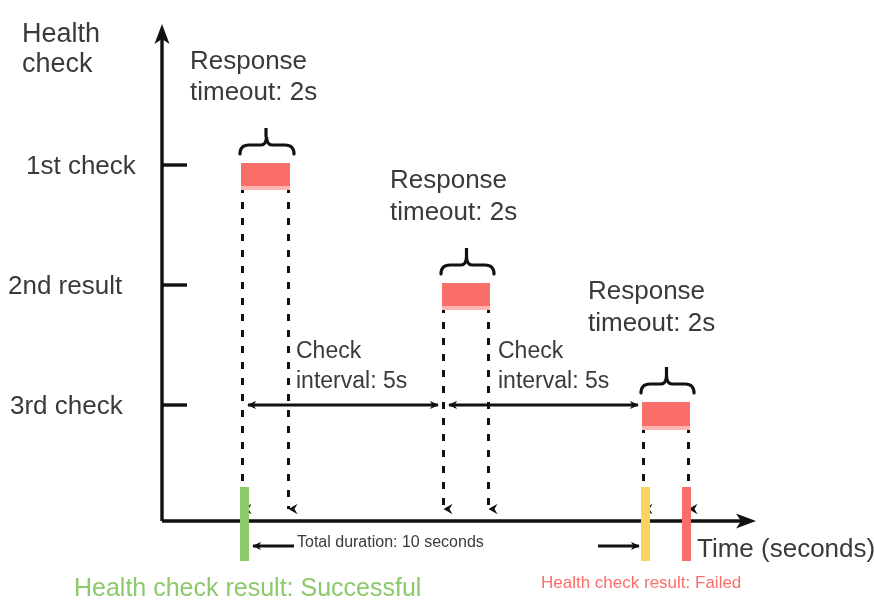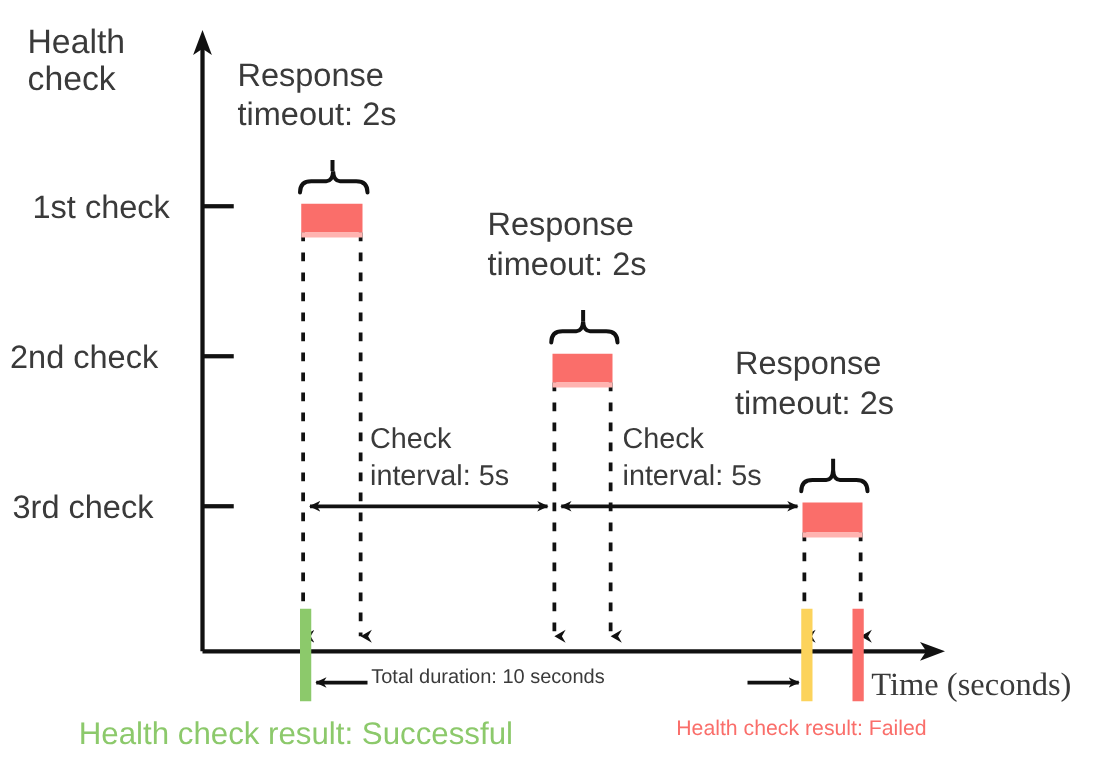--- a/index.html
+++ b/index.html
@@ -7,21 +7,21 @@
        font-family:"Liberation Sans", sans-serif;color:#3a3a3a;}
   #stage{position:relative;width:874px;height:500px;}
   svg#diagram{position:absolute;left:0;top:0;width:874px;height:616px;}
   .lbl{position:absolute;white-space:pre;line-height:1.17;}
   .axis-title{font-size:27px;color:#3a3a3a;}
   .tick-label{font-size:26px;color:#3a3a3a;}
   .note{font-size:26px;color:#3a3a3a;}
   .interval-note{font-size:23px;color:#3a3a3a;text-align:left;}
   .duration-note{font-size:16px;color:#3a3a3a;}
   .time-label{font-size:26px;color:#3a3a3a;}
-  .result-ok{font-size:25px;}
+  .result-ok{font-size:25px;margin-left:11px;}
   .result-fail{font-size:17px;}
 </style>
 </head>
 <body>
 
 <div id="stage">
 
   <svg id="diagram" viewBox="0 0 874 616">
     <defs>
       <marker id="arrHead" markerWidth="9" markerHeight="9" refX="8.2" refY="4.5" orient="auto" markerUnits="userSpaceOnUse">
@@ -92,39 +92,39 @@
     <g>
       <line x1="253" y1="546" x2="294" y2="546" stroke="#111111" stroke-width="3" marker-start="url(#arrHeadStart)"></line>
       <line x1="598" y1="546" x2="639" y2="546" stroke="#111111" stroke-width="3" marker-end="url(#arrHead)"></line>
     </g>
   </svg>
 
   <div class="lbl axis-title" style="left:22px;top:18px;">Health</div>
   <div class="lbl axis-title" style="left:22px;top:48px;">check</div>
 
   <div class="lbl tick-label" style="left:10px;top:150px;margin-left:16px;">1st check</div>
-  <div class="lbl tick-label" style="left:8px;top:270px;">2nd check</div>
+  <div class="lbl tick-label" style="left:8px;top:270px;">2nd result</div>
   <div class="lbl tick-label" style="left:10px;top:390px;text-align:right;">3rd check</div>
 
   <div class="lbl note" style="left:190px;top:45px;width:170px;">Response</div>
   <div class="lbl note" style="left:190px;top:76px;width:170px;">timeout: 2s</div>
 
   <div class="lbl note" style="left:390px;top:164px;width:176px;">Response</div>
   <div class="lbl note" style="left:390px;top:196px;width:176px;">timeout: 2s</div>
 
   <div class="lbl note" style="left:588px;top:275px;width:186px;">Response</div>
   <div class="lbl note" style="left:588px;top:307px;width:186px;">timeout: 2s</div>
 
   <div class="lbl interval-note" style="left:296px;top:337px;">Check</div>
   <div class="lbl interval-note" style="left:296px;top:367px;">interval: 5s</div>
 
   <div class="lbl interval-note" style="left:498px;top:337px;">Check</div>
   <div class="lbl interval-note" style="left:498px;top:367px;">interval: 5s</div>
 
   <div class="lbl duration-note" style="left:297px;top:533px;">Total duration: 10 seconds</div>
 
-  <div class="lbl time-label" style="left:697px;top:533px;font-family:Liberation Serif, serif;">Time (seconds)</div>
+  <div class="lbl time-label" style="left:697px;top:533px;">Time (seconds)</div>
 
   <div class="lbl result-ok" style="left:63px;top:573px;color:#8cc96b;">Health check result: Successful</div>
 
   <div class="lbl result-fail" style="left:541px;top:573px;color:#fa6e6a;">Health check result: Failed</div>
 
 </div>
 
 </body></html>

